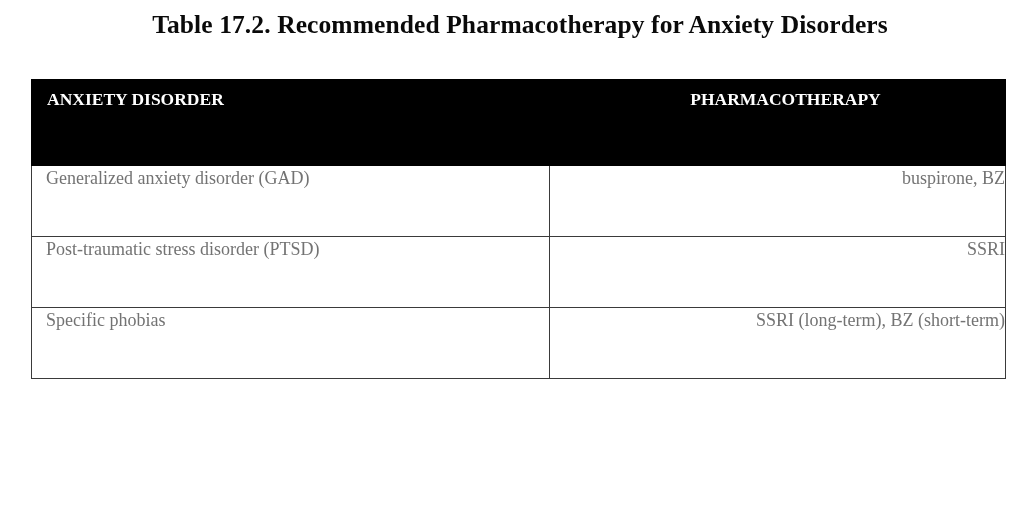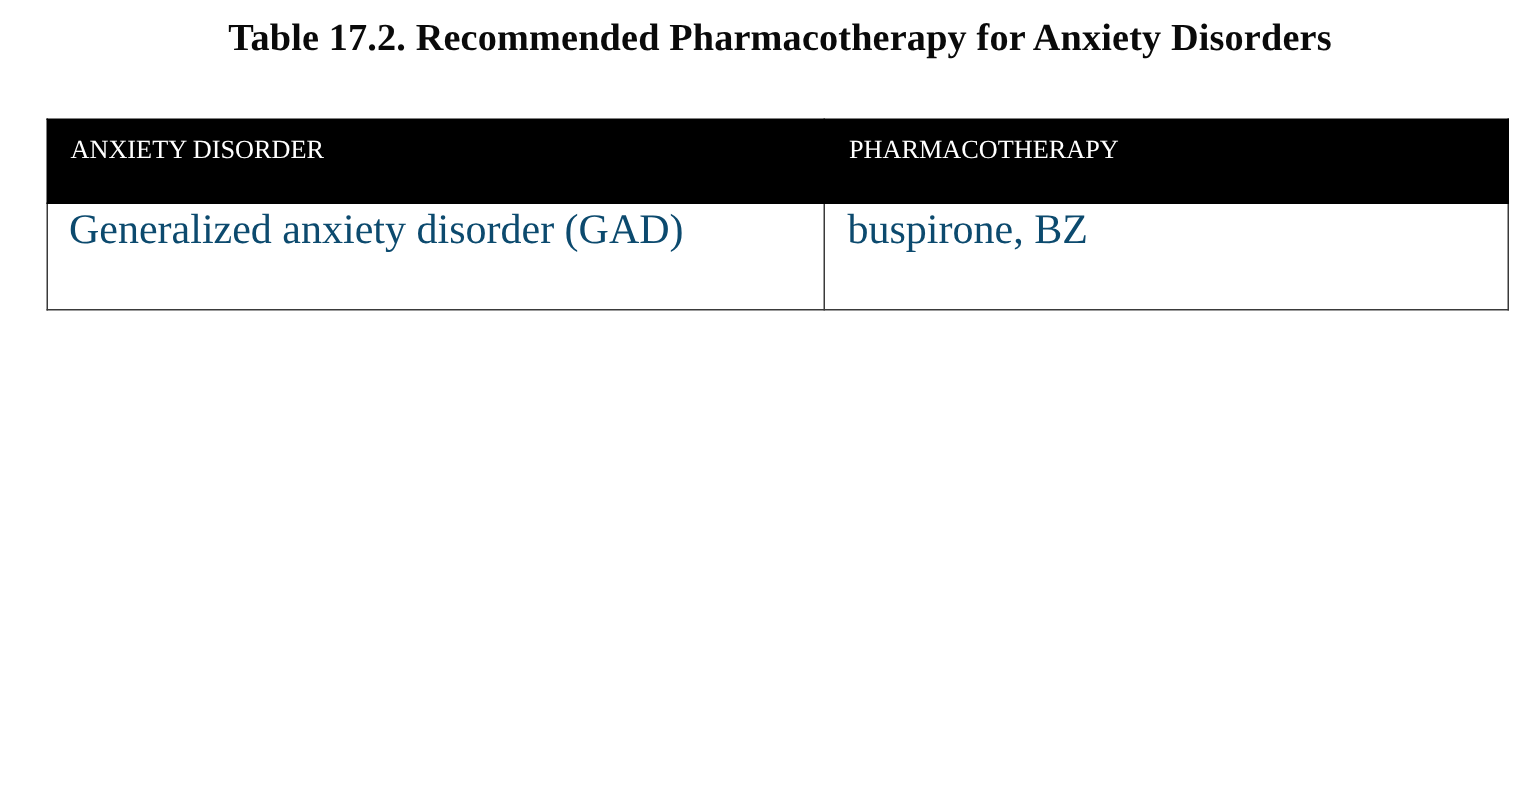--- a/index.html
+++ b/index.html
@@ -33,42 +33,42 @@
       top: 79px;
       width: 974px;
       border-collapse: collapse;
       table-layout: fixed;
     }
     .table col.c1 { width: 518px; }
     .table col.c2 { width: 456px; }
     .table th {
       background: #000000;
       color: #ffffff;
-      font-weight: normal;
+      font-weight: bold;
       font-size: 17.5px;
       text-align: left;
       vertical-align: top;
-      height: 56px;
+      height: 86px;
       padding: 9px 0 0 15px;
       box-sizing: border-box;
       border: 1px solid #000000;
     }
-    .table th.c2h { padding-left: 16px; }
+    .table th.c2h { padding-left: 16px; text-align: center; }
     .table td {
-      font-size: 28px;
+      font-size: 18px;
       text-align: left;
       vertical-align: top;
       height: 71px;
       padding: 2px 0 0 14px;
       box-sizing: border-box;
       border: 1.5px solid #3a3a3a;
       white-space: nowrap;
-      color: #0c4a6e;
+      color: #737373;
     }
-    .table td.c2d { padding-left: 15px; }
+    .table td.c2d { padding-left: 15px; text-align: right; }
   </style>
 </head>
 <body>
 
 <h1 class="title">Table 17.2. Recommended Pharmacotherapy for Anxiety Disorders</h1>
 
 <table class="table">
   <colgroup>
     <col class="c1">
     <col class="c2">
@@ -77,14 +77,22 @@
     <tr>
       <th>ANXIETY DISORDER</th>
       <th class="c2h">PHARMACOTHERAPY</th>
     </tr>
   </thead>
   <tbody>
     <tr>
       <td>Generalized anxiety disorder (GAD)</td>
       <td class="c2d">buspirone, BZ</td>
     </tr>
+    <tr>
+      <td>Post-traumatic stress disorder (PTSD)</td>
+      <td class="c2d">SSRI</td>
+    </tr>
+    <tr>
+      <td>Specific phobias</td>
+      <td class="c2d">SSRI (long-term), BZ (short-term)</td>
+    </tr>
   </tbody>
 </table>
 
 </body></html>

